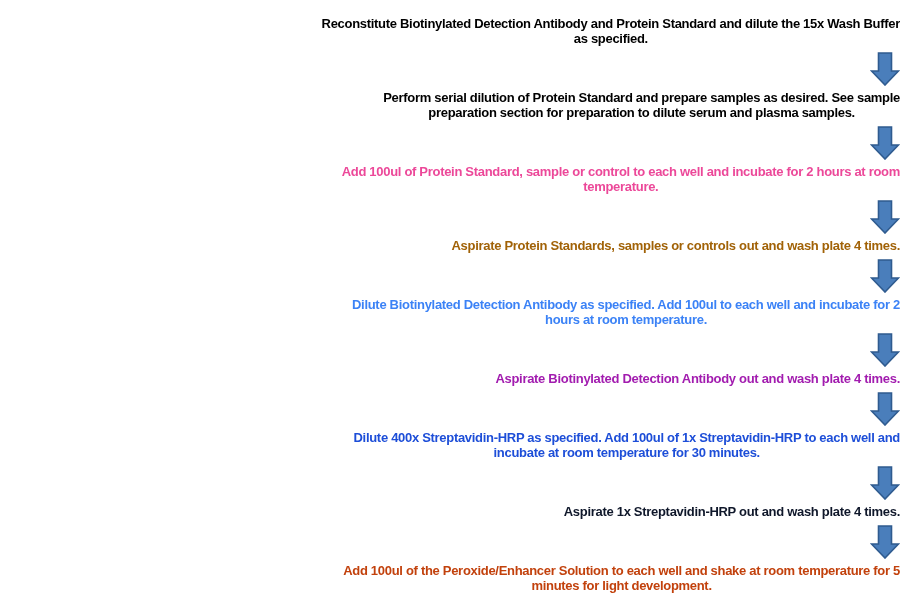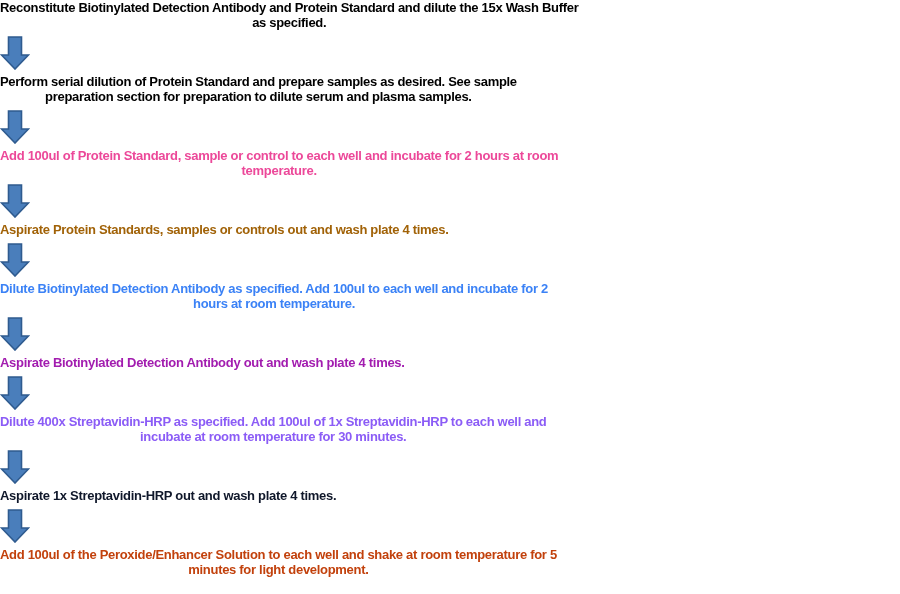--- a/index.html
+++ b/index.html
@@ -6,24 +6,24 @@
   html, body {
     width: 900px;
     height: 594px;
     background: #ffffff;
     overflow: hidden;
     font-family: "Liberation Sans", sans-serif;
   }
   .flowchart {
     width: 900px;
     height: 594px;
-    padding-top: 0;
+    padding-top: 16px;
     display: flex;
     flex-direction: column;
-    align-items: flex-start;
+    align-items: flex-end;
   }
   .step {
     font-size: 13px;
     font-weight: bold;
     color: #000000;
     letter-spacing: -0.3px;
     line-height: 15px;
     text-align: center;
     white-space: nowrap;
   }
@@ -83,21 +83,21 @@
   </svg>
 
   <div class="step" style="color: #a21caf;">
     <div>Aspirate Biotinylated Detection Antibody out and wash plate 4 times.</div>
   </div>
 
   <svg class="arrow" width="30" height="34" viewBox="0 0 30 34">
     <path d="M8.5 1 L21.5 1 L21.5 19 L28.5 19 L15 33 L1.5 19 L8.5 19 Z" stroke-width="1.6" fill="#4A7EBB" stroke="#2F5B8F"></path>
   </svg>
 
-  <div class="step" style="color: #8b5cf6;">
+  <div class="step" style="color: #1d4ed8;">
     <div>Dilute 400x Streptavidin-HRP as specified. Add 100ul of 1x Streptavidin-HRP to each well and</div>
     <div>incubate at room temperature for 30 minutes.</div>
   </div>
 
   <svg class="arrow" width="30" height="34" viewBox="0 0 30 34">
     <path d="M8.5 1 L21.5 1 L21.5 19 L28.5 19 L15 33 L1.5 19 L8.5 19 Z" stroke-width="1.6" fill="#4A7EBB" stroke="#2F5B8F"></path>
   </svg>
 
   <div class="step" style="color: #0f172a;">
     <div>Aspirate 1x Streptavidin-HRP out and wash plate 4 times.</div>

